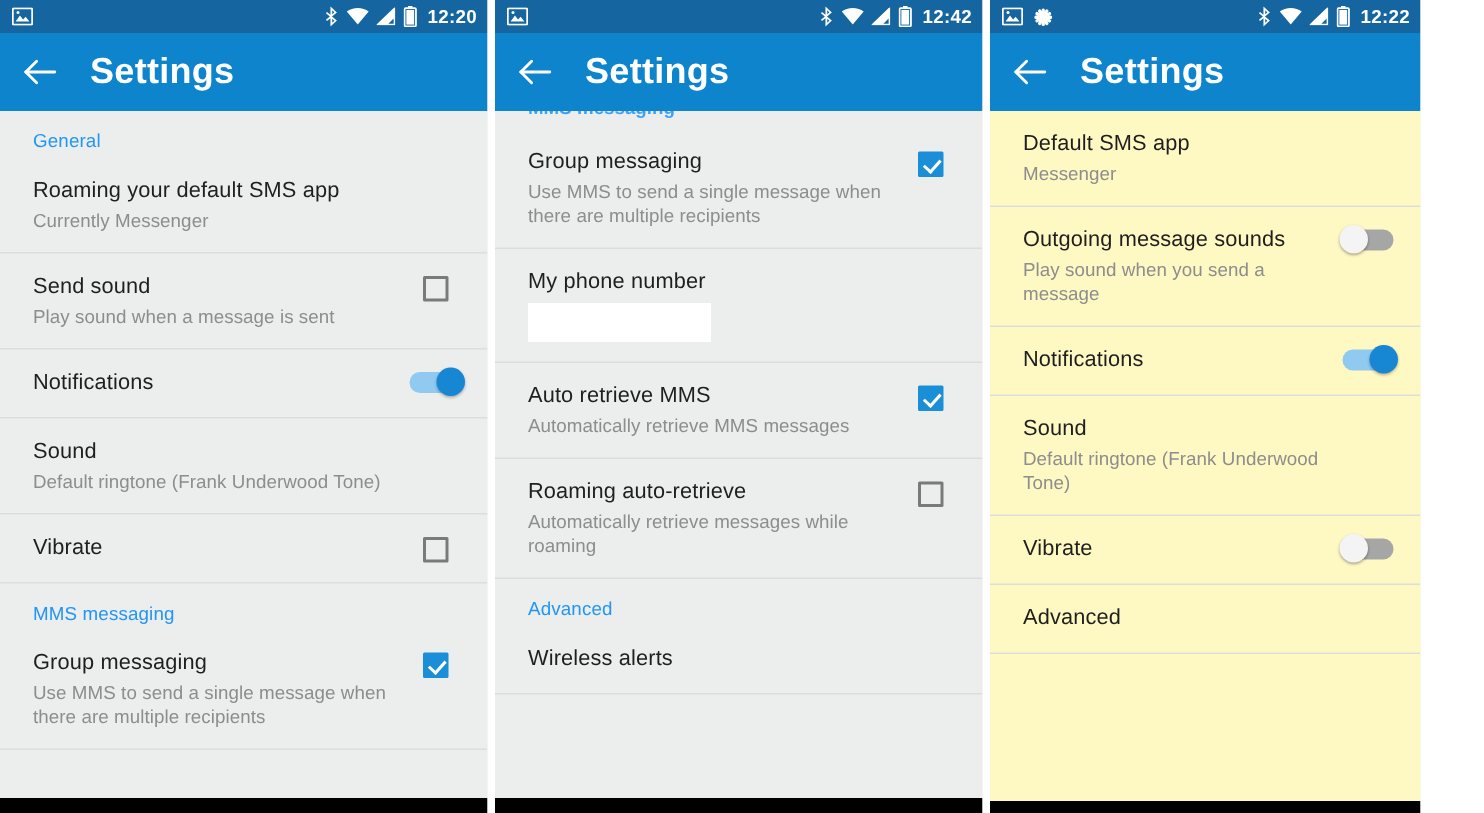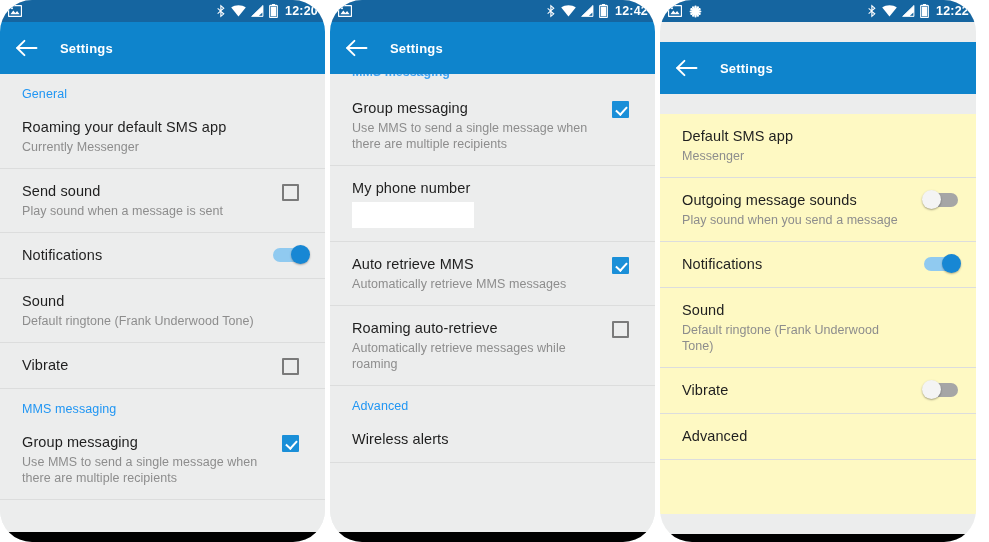--- a/index.html
+++ b/index.html
@@ -16,23 +16,22 @@
     background: #ffffff;
   }
   .phone {
     position: relative;
     width: 325px;
     height: 542px;
     overflow: hidden;
     background: #eceded;
     display: flex;
     flex-direction: column;
-    border-radius: 32px;
-  }
-  .phone.p3 { width: 316px; gap: 20px; }
+  }
+  .phone.p3 { width: 287px; }
 
   
   .statusbar {
     height: 22px;
     background: #1565a0;
     display: flex;
     align-items: center;
     padding: 0 7px 0 8px;
     flex: none;
     color: #ffffff;
@@ -59,21 +58,21 @@
     position: relative;
     z-index: 5;
   }
   .appbar .back {
     width: 26px; height: 26px;
     display: flex; align-items: center; justify-content: center;
     flex: none;
   }
   .appbar .title {
     color: #ffffff;
-    font-size: 13px;
+    font-size: 24px;
     font-weight: bold;
     margin-left: 20px;
     letter-spacing: .2px;
   }
 
   
   .ghost-wrap {
     position: relative;
     height: 12px;
     flex: none;

